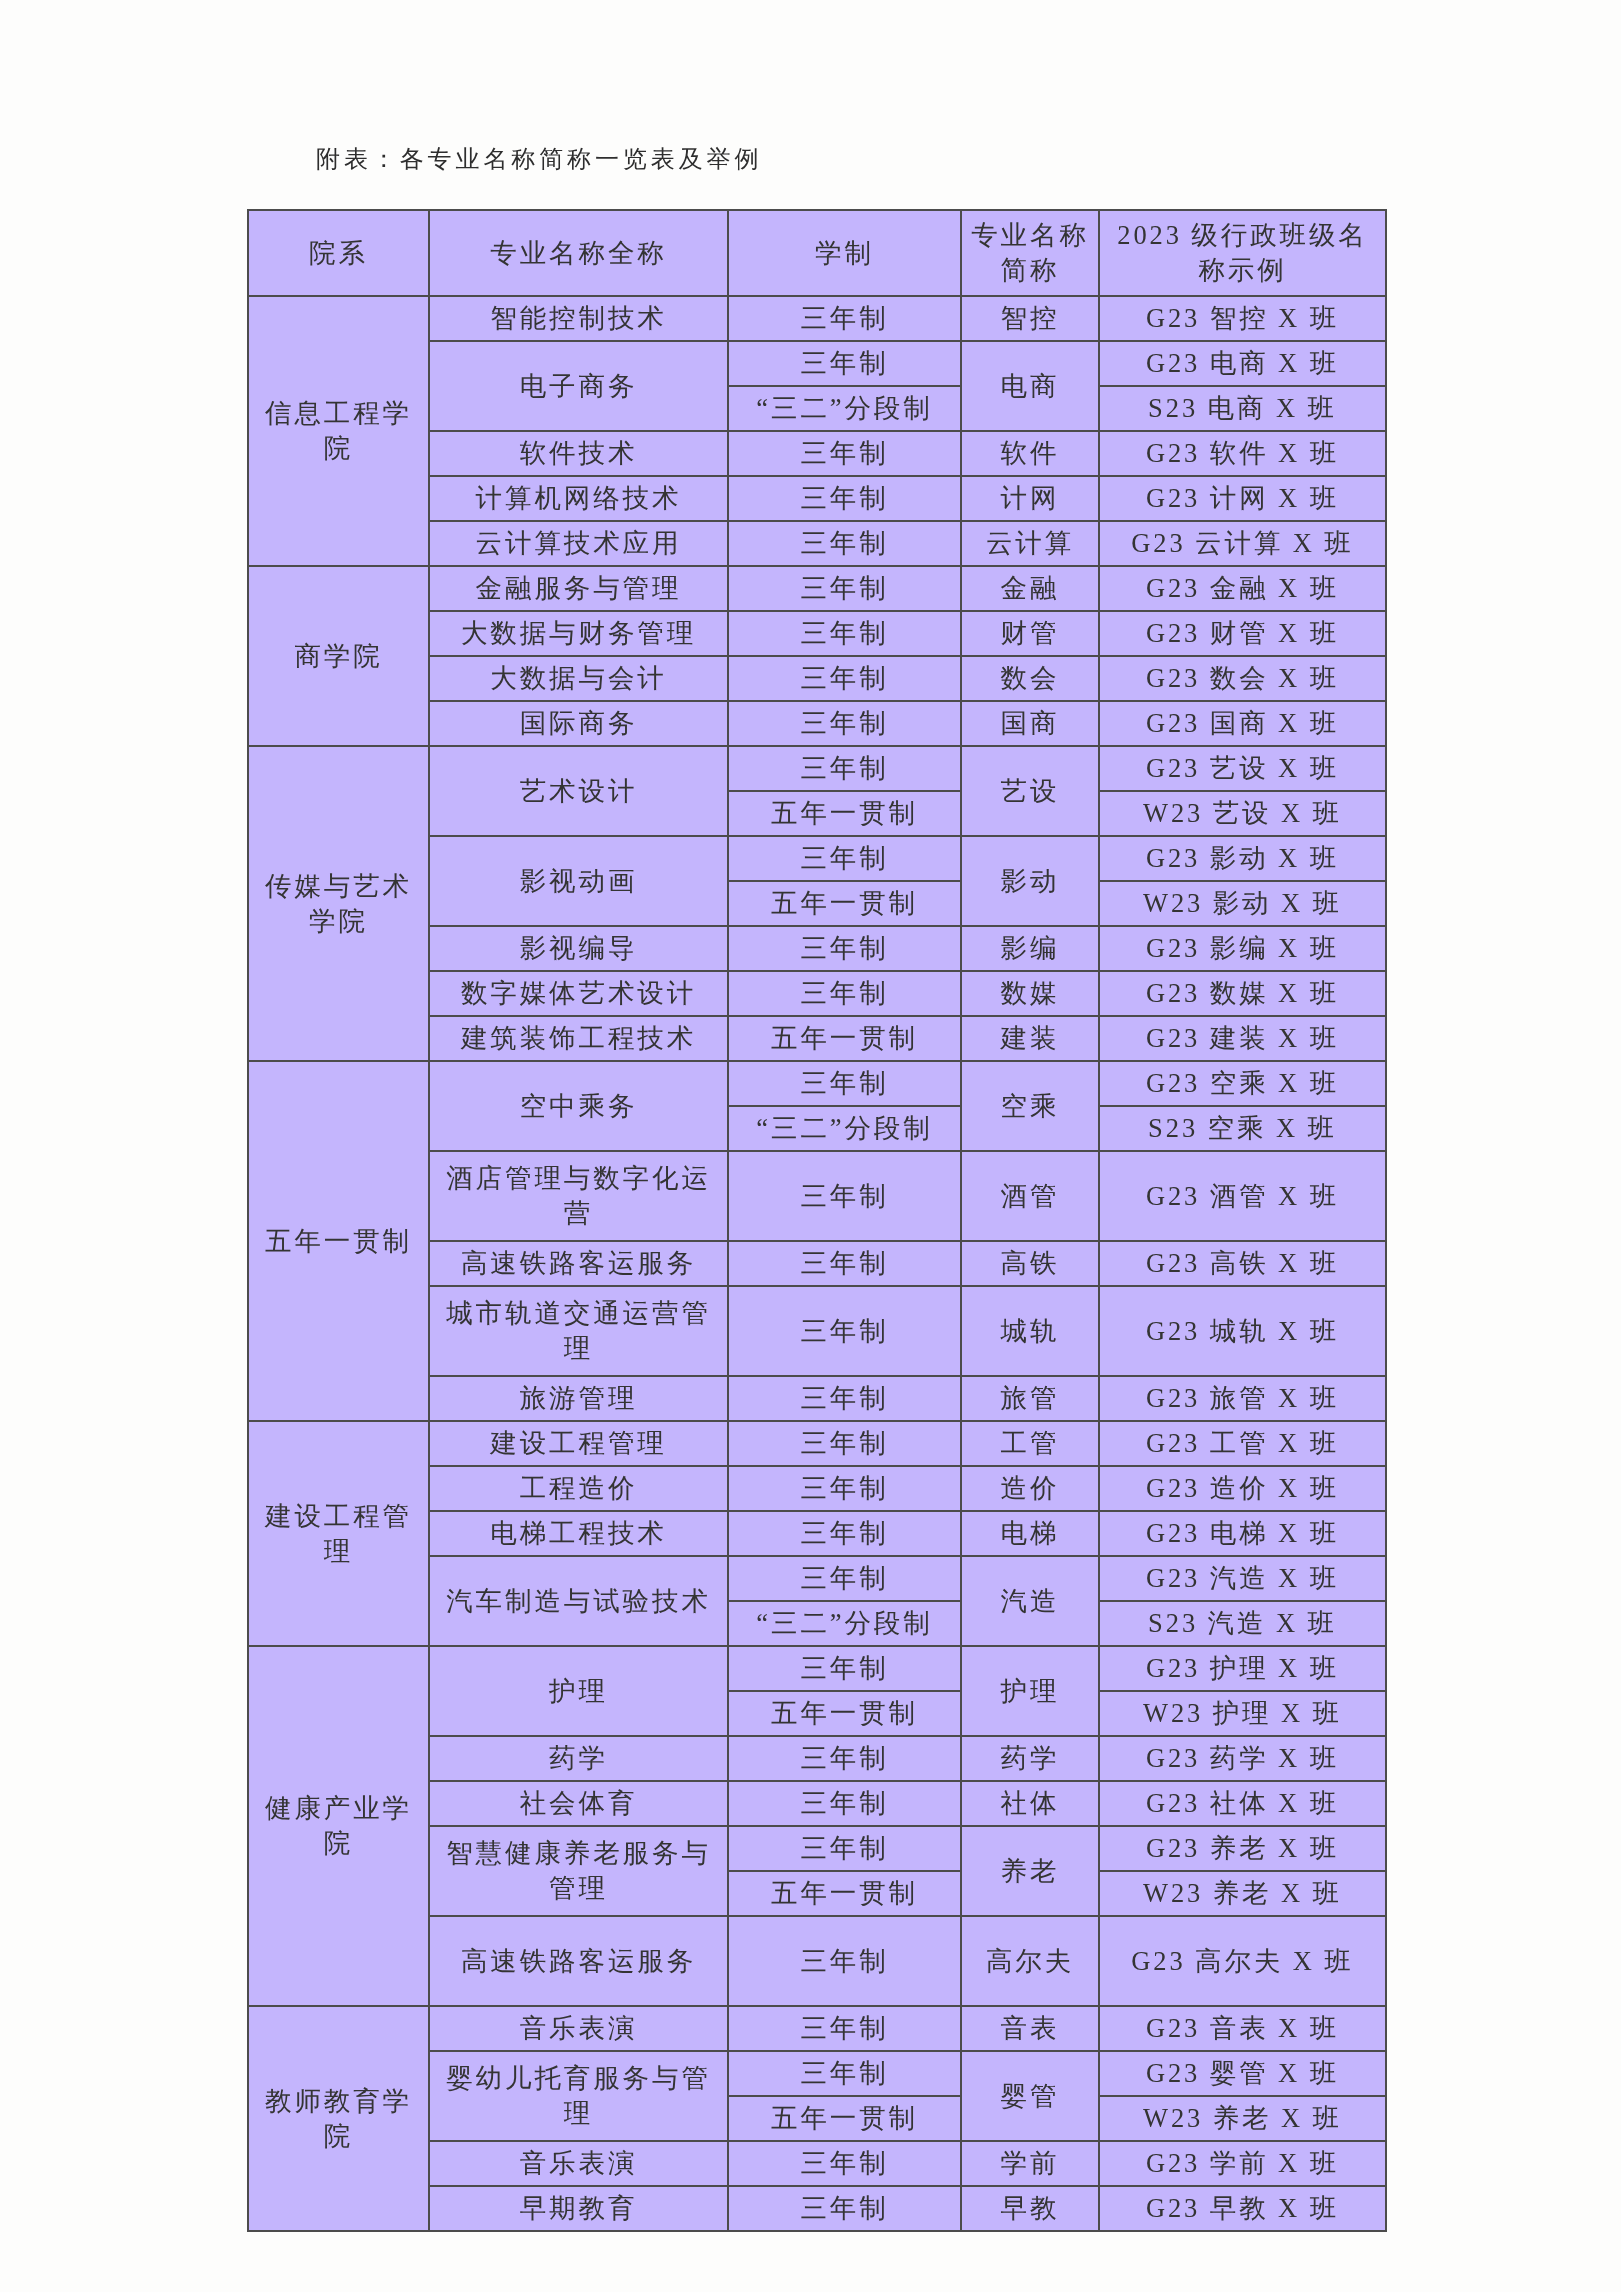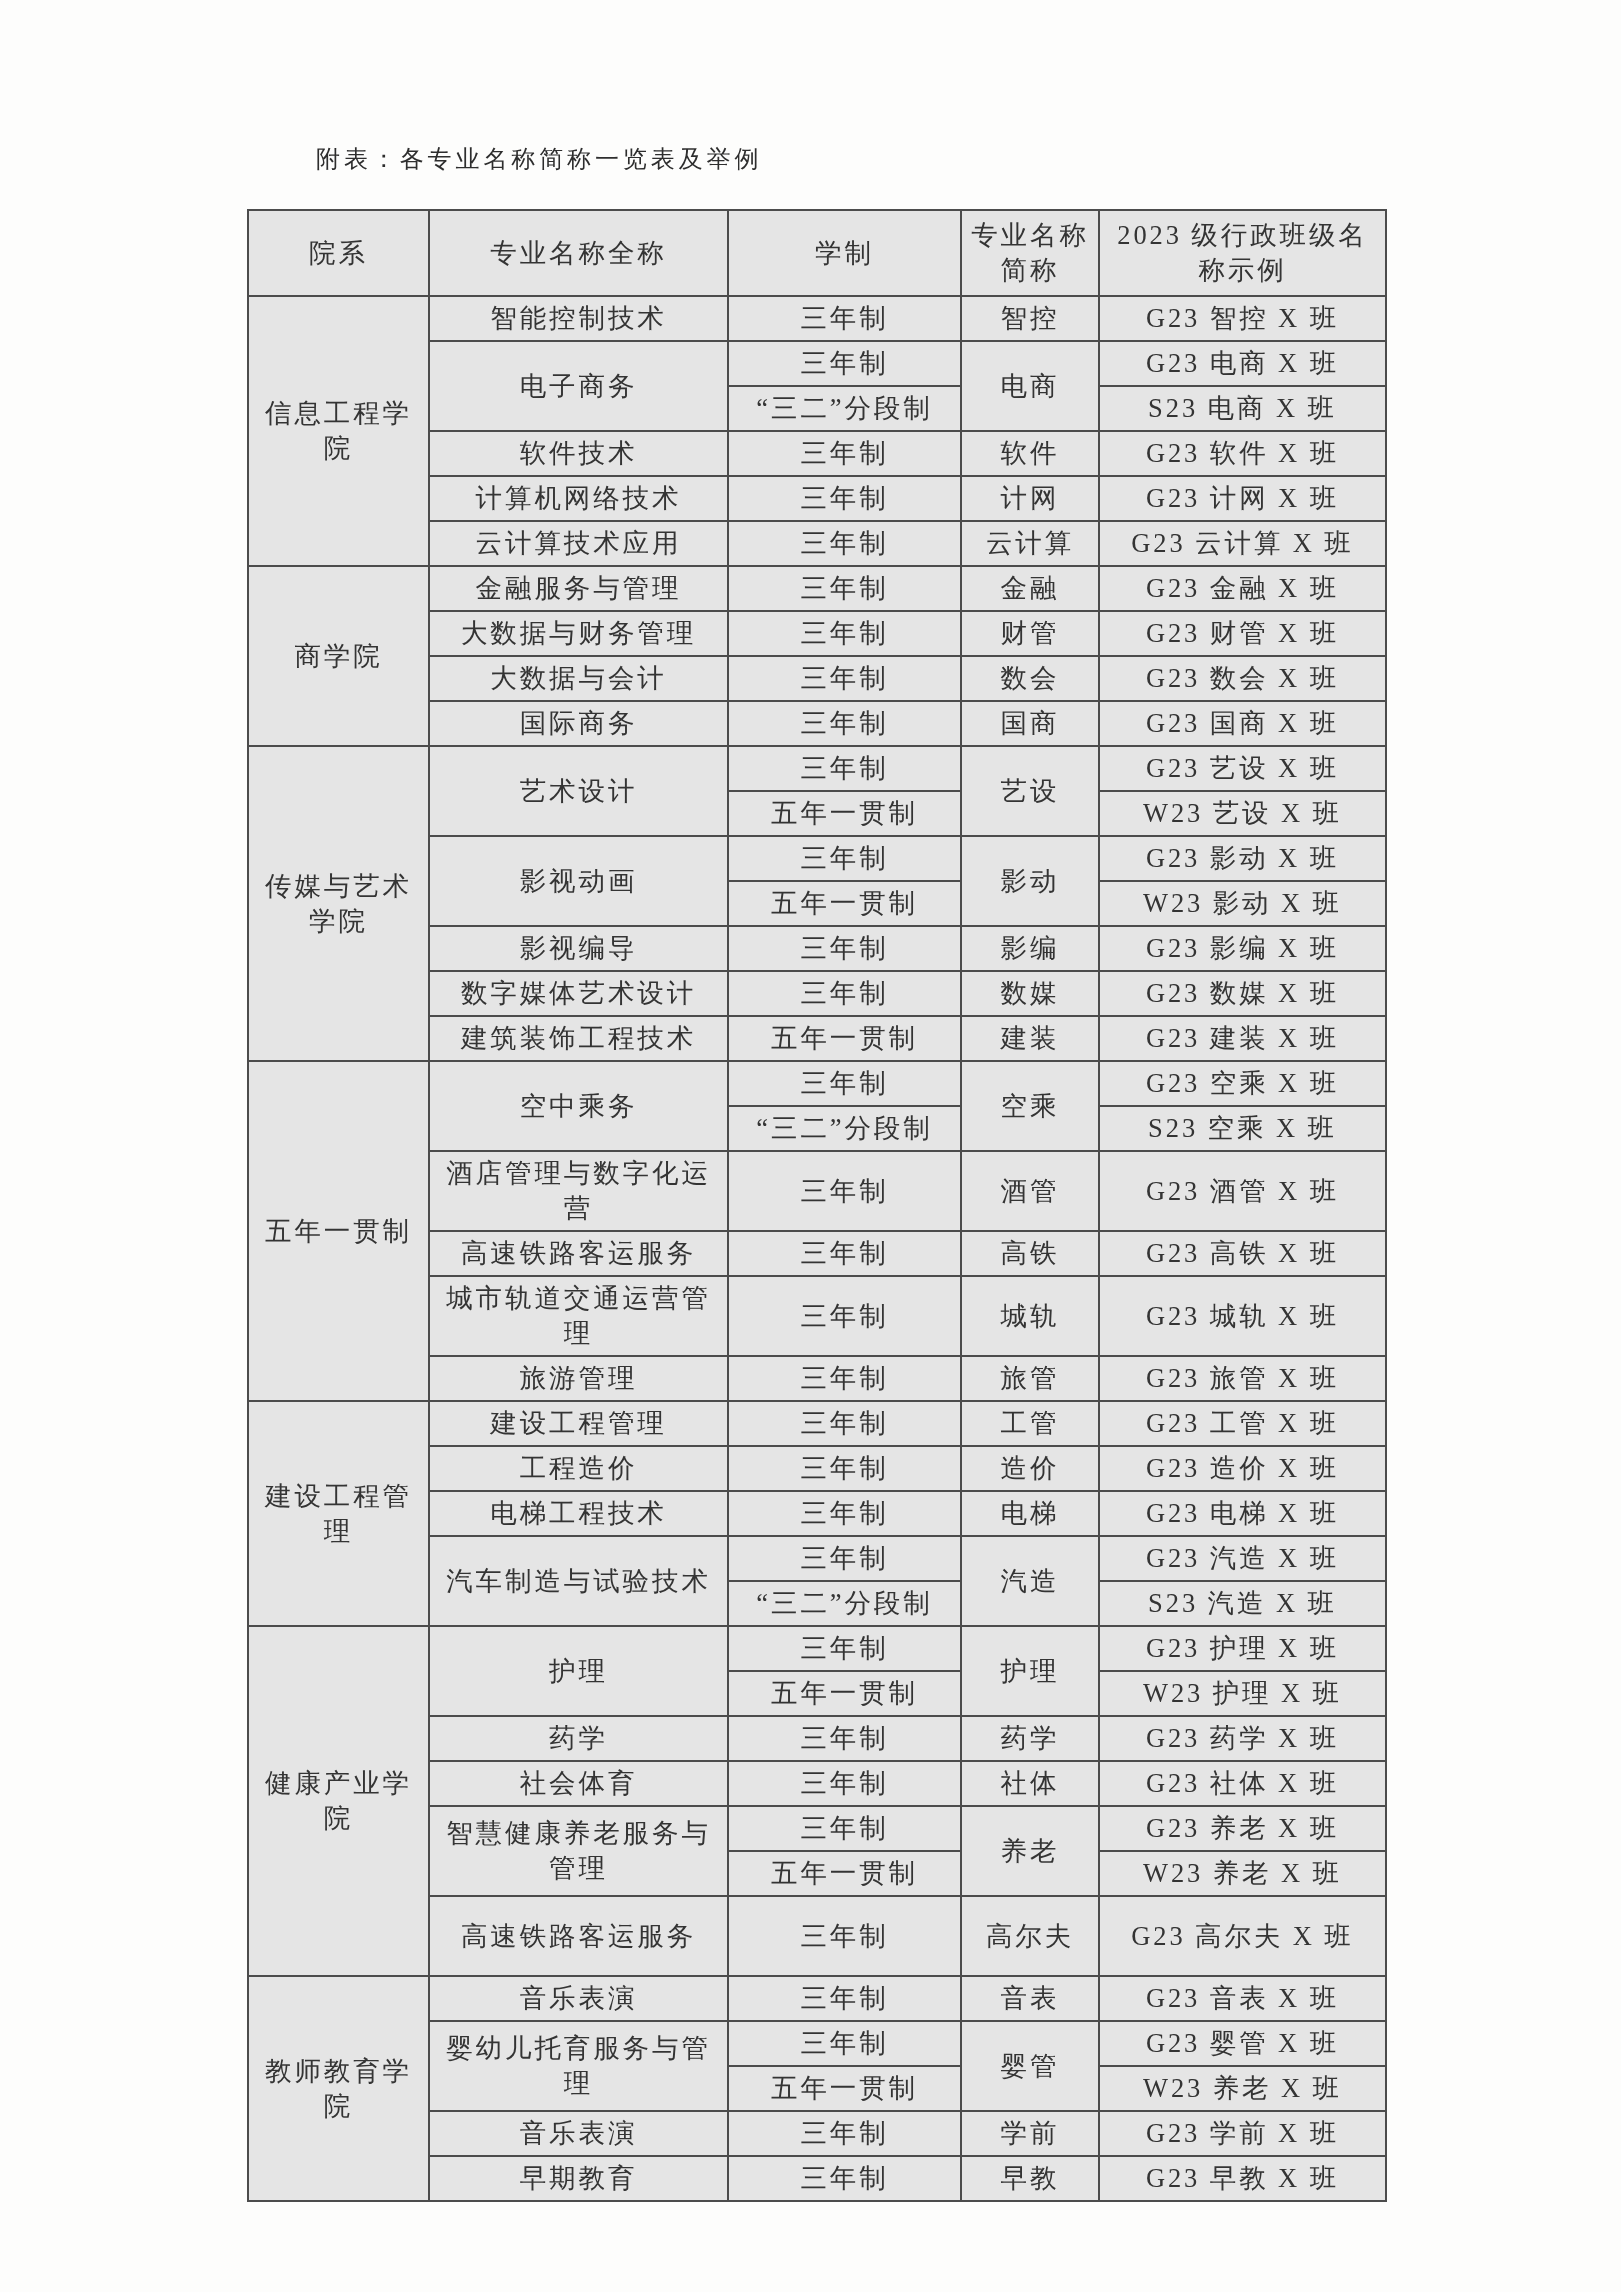--- a/index.html
+++ b/index.html
@@ -23,36 +23,36 @@
     color: #2e2e2e;
     white-space: nowrap;
   }
   table.roster {
     position: absolute;
     left: 247px;
     top: 209px;
     width: 1139px;
     border-collapse: collapse;
     table-layout: fixed;
-    background: #e5e5e5;
+    background: #c4b5fd;
   }
   table.roster td, table.roster th {
     border: 2px solid #4c4c4c;
     text-align: center;
     vertical-align: middle;
     font-size: 26.5px;
     font-weight: normal;
     letter-spacing: 2.9px;
     line-height: 1.32;
     padding: 2px 3.9px;
     color: #343434;
   }
   tr.hdr th { height: 80px; }
   tr.r { height: 45px; }
-  tr.tall { height: 80px; }
+  tr.tall { height: 90px; }
   td.dept { padding: 2px 27.4px; border-radius: 28px; }
   td.major { padding: 2px 25.5px; }
   td.ex { padding: 2px 7.8px; border-radius: 19px; }
   col.c-dept  { width: 181px; }
   col.c-major { width: 299px; }
   col.c-dur   { width: 233px; }
   col.c-abbr  { width: 138px; }
   col.c-ex    { width: 287px; }
 </style>
 </head>

